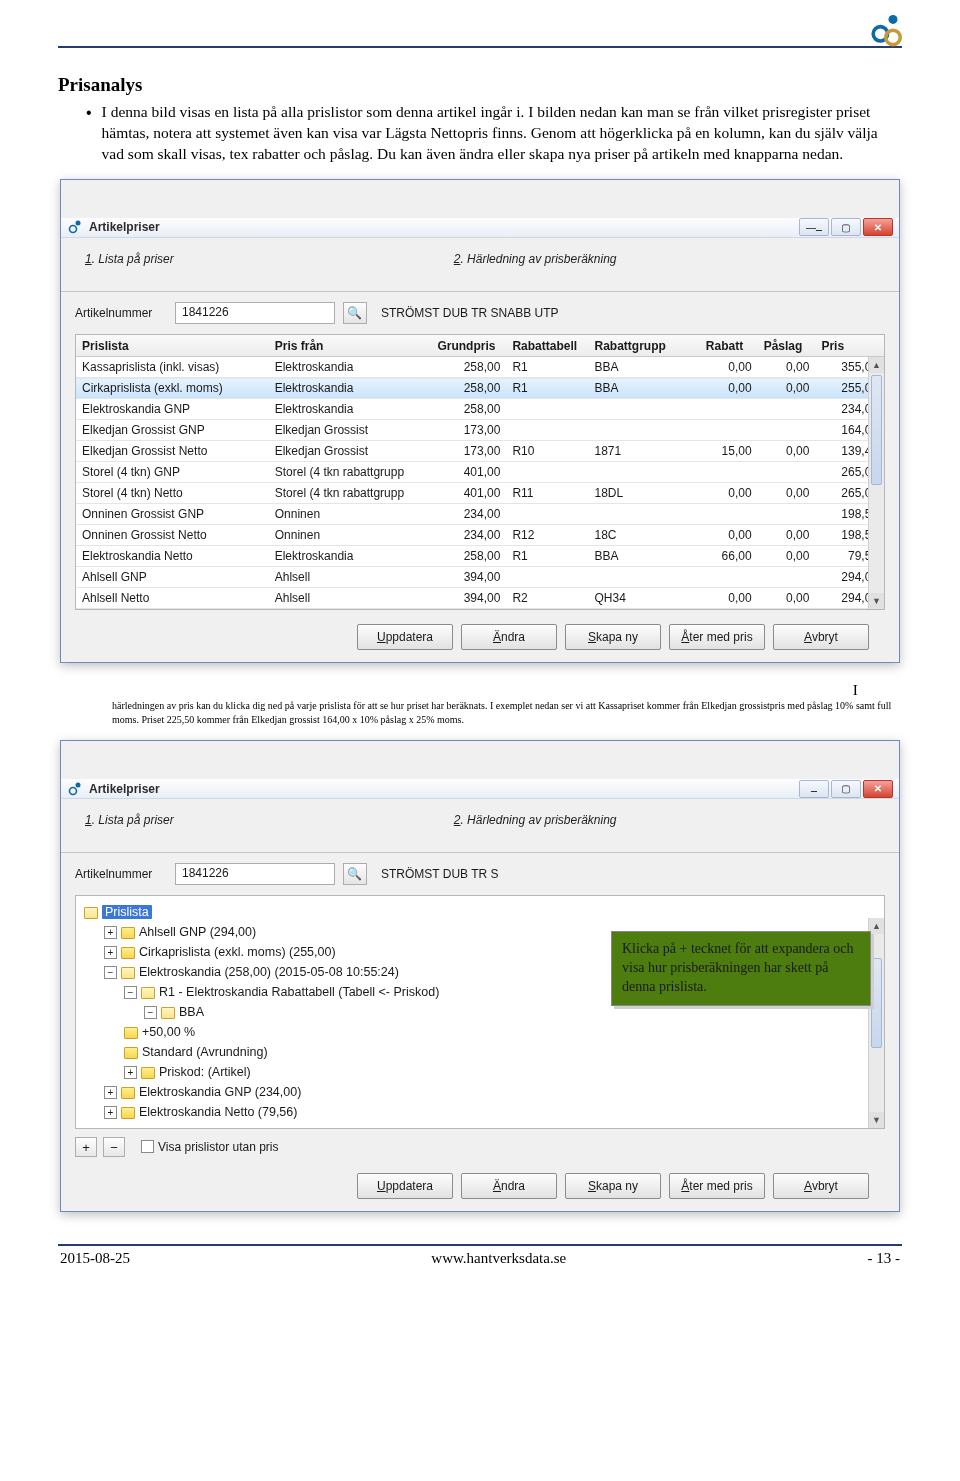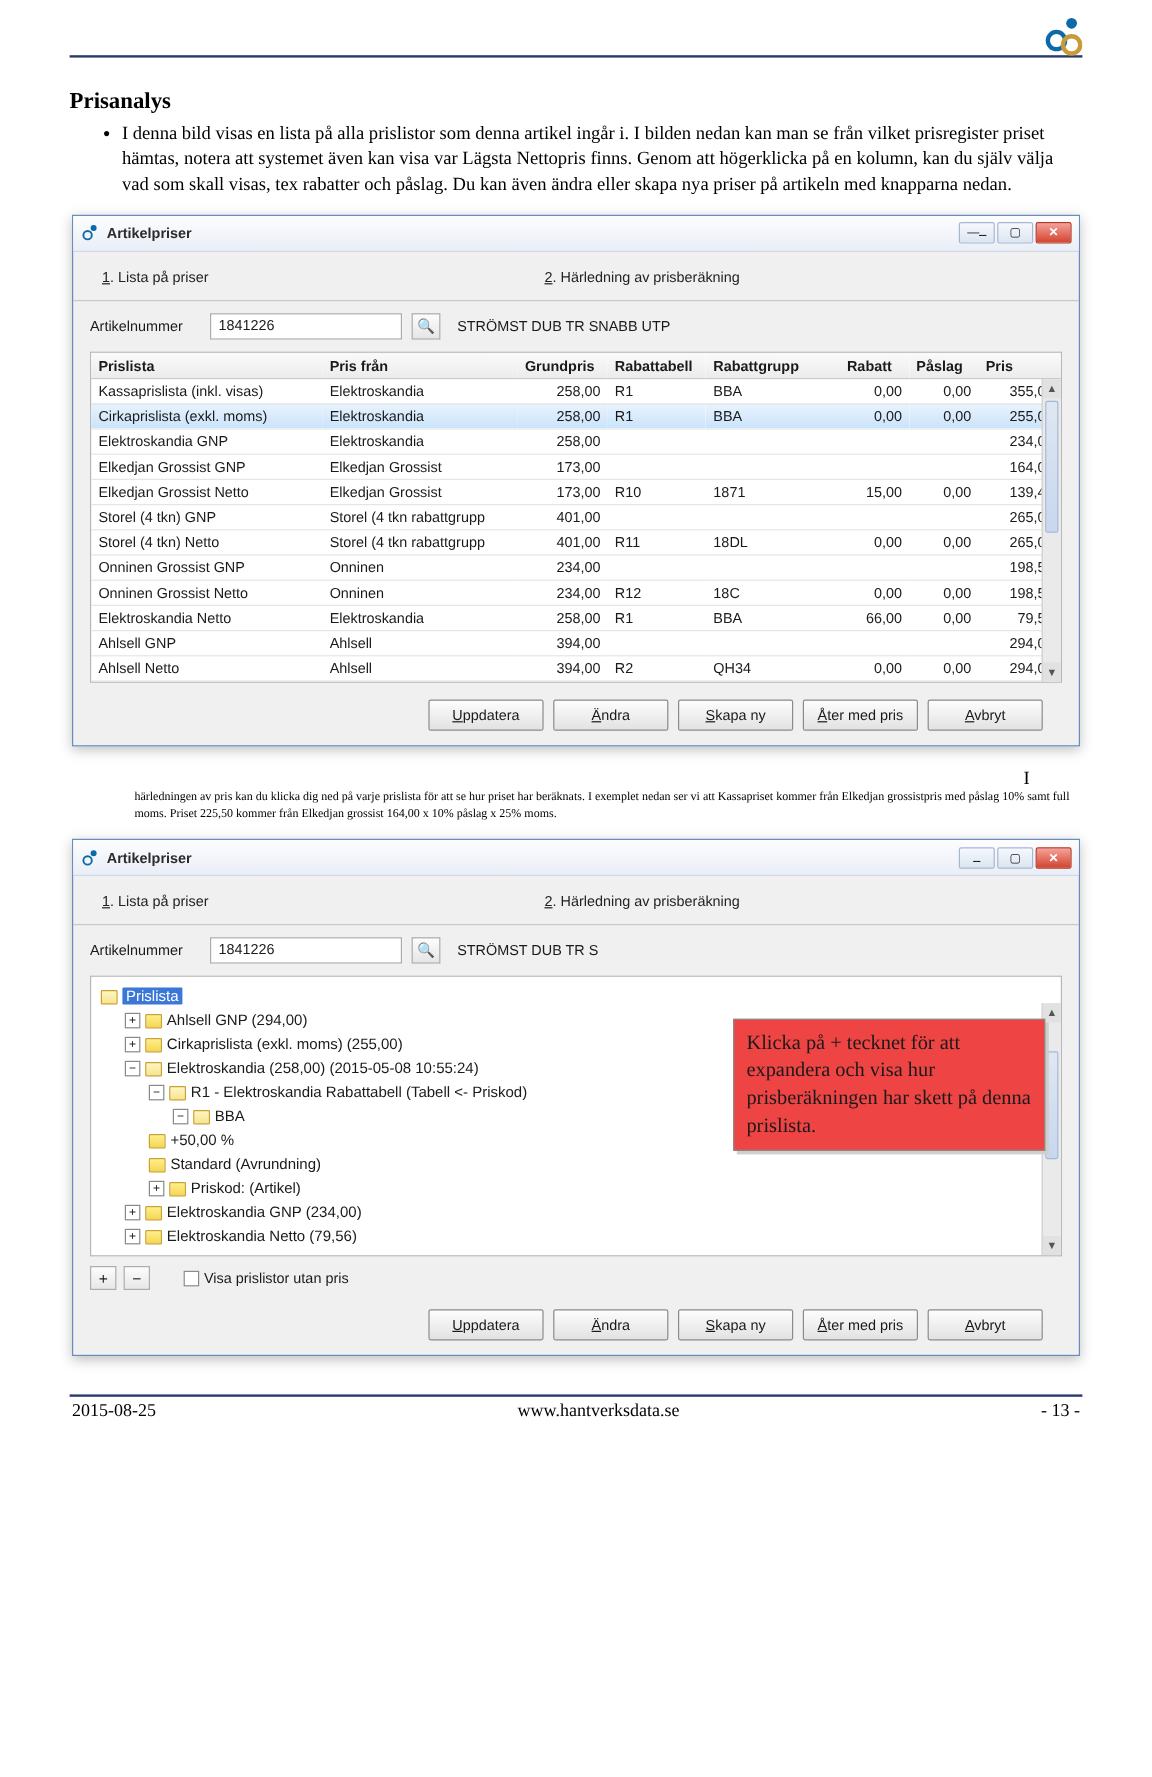--- a/index.html
+++ b/index.html
@@ -10,28 +10,28 @@
   .hr-top { border: none; border-top: 2px solid #2a3b6e; margin: 8px 0 26px 0; }
   h2.section { font-family: "Century Schoolbook", Georgia, serif; font-weight: bold; font-size: 19px; margin-bottom: 6px; }
   .body-text { font-family: "Century Schoolbook", Georgia, serif; font-size: 15.5px; line-height: 1.35; }
   .bullet { display: flex; gap: 10px; padding-left: 28px; margin-bottom: 14px; }
   .bullet .dot { font-size: 16px; line-height: 1.35; }
   .right-i { text-align: right; font-family: "Century Schoolbook", Georgia, serif; font-size: 15.5px; margin: 12px 44px 0 0; }
   .para2 { font-family: "Century Schoolbook", Georgia, serif; font-size: 10px; line-height: 1.35; padding-left: 54px; margin-bottom: 14px; }
 
   
   .win { width: 840px; margin: 10px auto 18px auto; border: 1px solid #6a8bbf; background: #f0f0f0; box-shadow: 0 3px 10px rgba(0,0,0,0.25); font-size: 12px; color: #1a1a1a; }
-  .titlebar { height: 30px; background: linear-gradient(#fdfdfe,#e9eef6); border-bottom: 1px solid #cfd8e6; display: flex; align-items: center; padding: 0 6px; }
+  .titlebar { height: 20px; background: linear-gradient(#fdfdfe,#e9eef6); border-bottom: 1px solid #cfd8e6; display: flex; align-items: center; padding: 0 6px; margin-top: 38px; }
   .titlebar .ticon { width:16px; height:16px; margin-right:6px; display:flex; align-items:center; justify-content:center; }
   .titlebar .ttl { font-weight: 600; color: #2b2b2b; flex:1; }
   .winbtns { display:flex; gap:2px; }
   .winbtn { width:30px; height:18px; border:1px solid #a7b7d0; background: linear-gradient(#f6f9fd,#dbe5f1); border-radius:2px; display:flex; align-items:center; justify-content:center; font-size:10px; }
   .winbtn.close { background: linear-gradient(#f5a19a,#d3452f); border-color:#b73526; color:#fff; font-weight:bold; }
 
-  .tabs { display:flex; border-bottom:1px solid #c7c7c7; padding: 8px 14px 4px 14px; gap: 260px; }
+  .tabs { display:flex; border-bottom:1px solid #c7c7c7; padding: 8px 14px 17px 14px; gap: 260px; font-style: italic; }
   .tab { padding: 6px 10px 8px 10px; color:#222; }
   .tab u { text-decoration: underline; }
 
   .field-row { display:flex; align-items:center; gap:8px; padding: 10px 14px; }
   .lbl { width: 92px; }
   .txtbox { background:#fff; border:1px solid #adadad; height:22px; padding:2px 6px; width:160px; }
   .searchbtn { width:24px; height:22px; border:1px solid #adadad; background:linear-gradient(#fdfdfd,#e5e5e5); display:flex; align-items:center; justify-content:center; }
   .desc { margin-left: 6px; }
 
   .grid-wrap { margin: 0 14px 8px 14px; border:1px solid #b7b7b7; background:#fff; position:relative; }
@@ -55,24 +55,24 @@
   .tree-wrap { margin: 0 14px 8px 14px; border:1px solid #b7b7b7; background:#fff; position:relative; padding: 6px 8px 6px 8px; max-height:280px; overflow:hidden; }
   .tree { list-style:none; font-size:12.5px; }
   .tree li { line-height:20px; white-space:nowrap; }
   .tree ul { list-style:none; padding-left:20px; }
   .exp { display:inline-flex; width:13px; height:13px; border:1px solid #8a8a8a; background:#fff; align-items:center; justify-content:center; font-size:10px; line-height:10px; margin-right:4px; vertical-align:middle; }
   .ficon { display:inline-block; width:14px; height:12px; background: linear-gradient(#fff08a,#f5d652); border:1px solid #caa12e; border-radius:1px; margin-right:4px; vertical-align:middle; }
   .ficon.open { background: linear-gradient(#fff6c2,#f7e58f); }
   .tree .sel { background:#3a77d6; color:#fff; padding:0 3px; border-radius:1px; }
   .bottom-ctrls { display:flex; align-items:center; gap:6px; padding: 0 14px 10px 14px; }
   .sqbtn { width:22px; height:20px; border:1px solid #adadad; background:linear-gradient(#fdfdfd,#e7e7e7); display:flex; align-items:center; justify-content:center; font-size:13px; }
-  .chk { display:flex; align-items:center; gap:4px; margin-left:22px; }
+  .chk { display:flex; align-items:flex-start; gap:4px; margin-left:10px; }
   .chk .box { width:13px; height:13px; border:1px solid #8a8a8a; background:#fff; }
 
-  .callout { position:absolute; top:36px; right:28px; width:260px; background:#ef4444; border:1px solid #888; box-shadow:3px 3px 0 #cfcfcf; padding:8px 10px; font-family:"Century Schoolbook",Georgia,serif; font-size:17px; line-height:1.35; }
+  .callout { position:absolute; top:36px; right:28px; width:260px; background:#4d7c0f; border:1px solid #888; box-shadow:3px 3px 0 #cfcfcf; padding:8px 10px; font-family:"Century Schoolbook",Georgia,serif; font-size:14px; line-height:1.35; }
 
   .footer { margin-top: 32px; }
   .hr-bot { border:none; border-top:2px solid #2a3b6e; }
   .foot-row { display:flex; justify-content:space-between; font-family:"Century Schoolbook",Georgia,serif; font-size:15px; padding:4px 2px 0 2px; }
 </style>
 </head>
 <body>
 <div class="page">
 
 <div class="logo">

